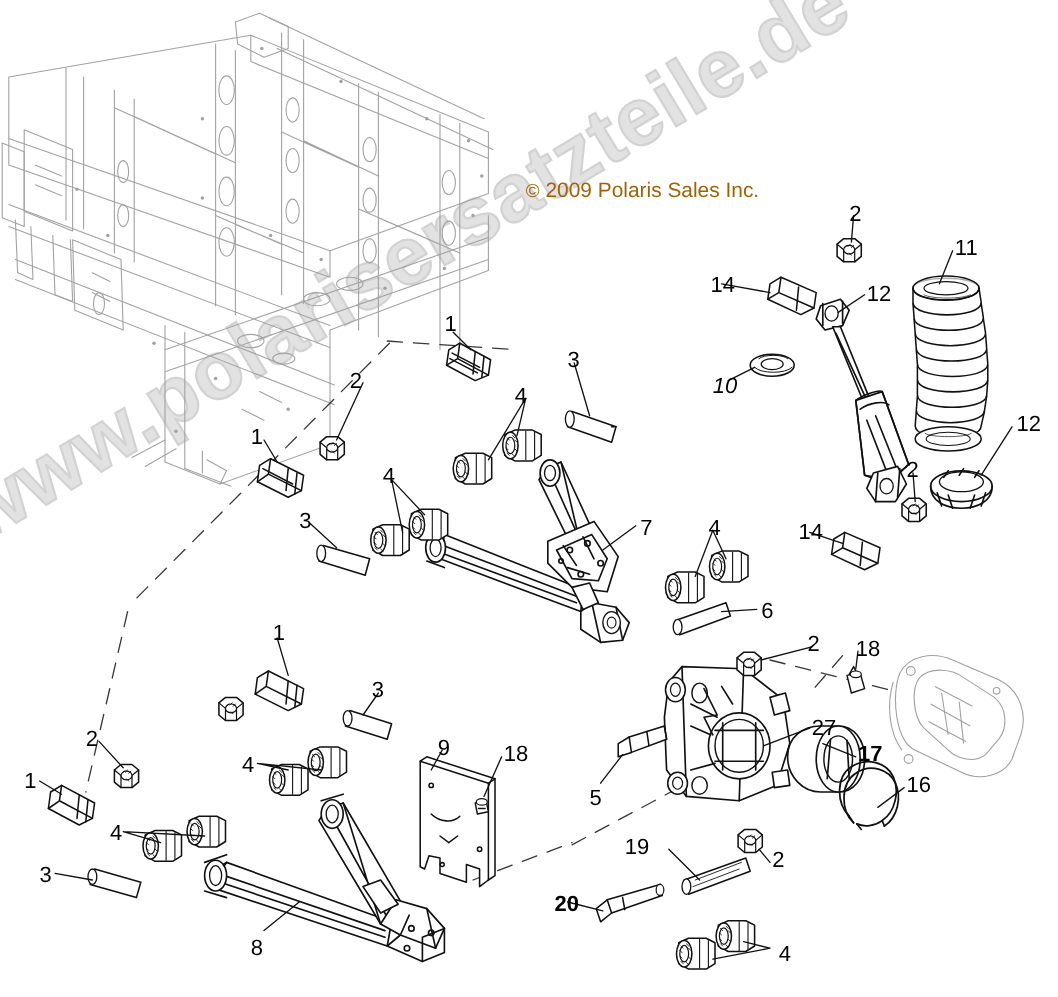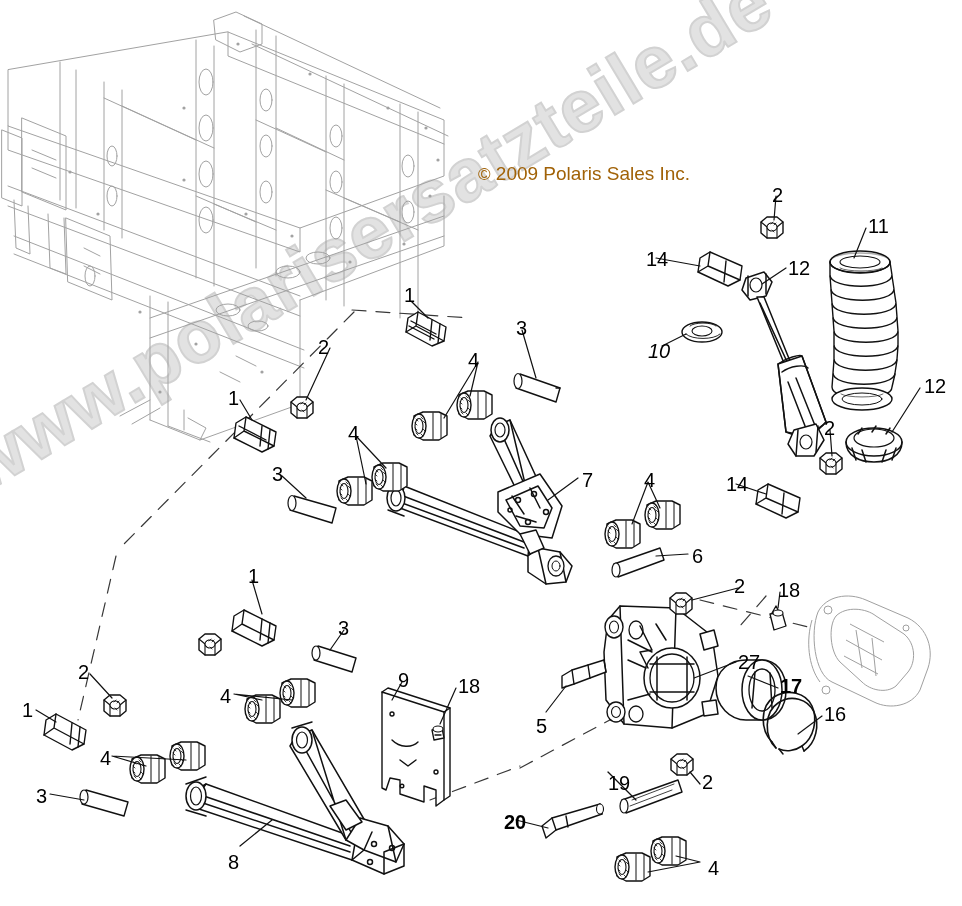--- a/index.html
+++ b/index.html
@@ -551,21 +551,21 @@
       <div class="callout" style="left: 824px; top: 418px;">2</div>
       <div class="callout" style="left: 726px; top: 474px;">14</div>
       <div class="callout" style="left: 734px; top: 576px;">2</div>
       <div class="callout" style="left: 778px; top: 580px;">18</div>
       <div class="callout" style="left: 738px; top: 652px;">27</div>
       <div class="callout" style="left: 780px; top: 676px; font-weight: bold;">17</div>
       <div class="callout" style="left: 824px; top: 704px; text-align: center;">16</div>
       <div class="callout" style="left: 536px; top: 716px;">5</div>
       <div class="callout" style="left: 398px; top: 670px;">9</div>
       <div class="callout" style="left: 458px; top: 676px;">18</div>
-      <div class="callout" style="left: 608px; top: 760px; margin-top: 13px;">19</div>
+      <div class="callout" style="left: 568px; top: 760px;">19</div>
       <div class="callout" style="left: 702px; top: 772px;">2</div>
       <div class="callout" style="left: 504px; top: 812px; font-weight: bold;">20</div>
       <div class="callout" style="left: 708px; top: 858px;">4</div>
       <div class="callout" style="left: 248px; top: 566px;">1</div>
       <div class="callout" style="left: 78px; top: 662px;">2</div>
       <div class="callout" style="left: 338px; top: 618px;">3</div>
       <div class="callout" style="left: 220px; top: 686px;">4</div>
       <div class="callout" style="left: 22px; top: 700px;">1</div>
       <div class="callout" style="left: 100px; top: 748px;">4</div>
       <div class="callout" style="left: 36px; top: 786px;">3</div>

